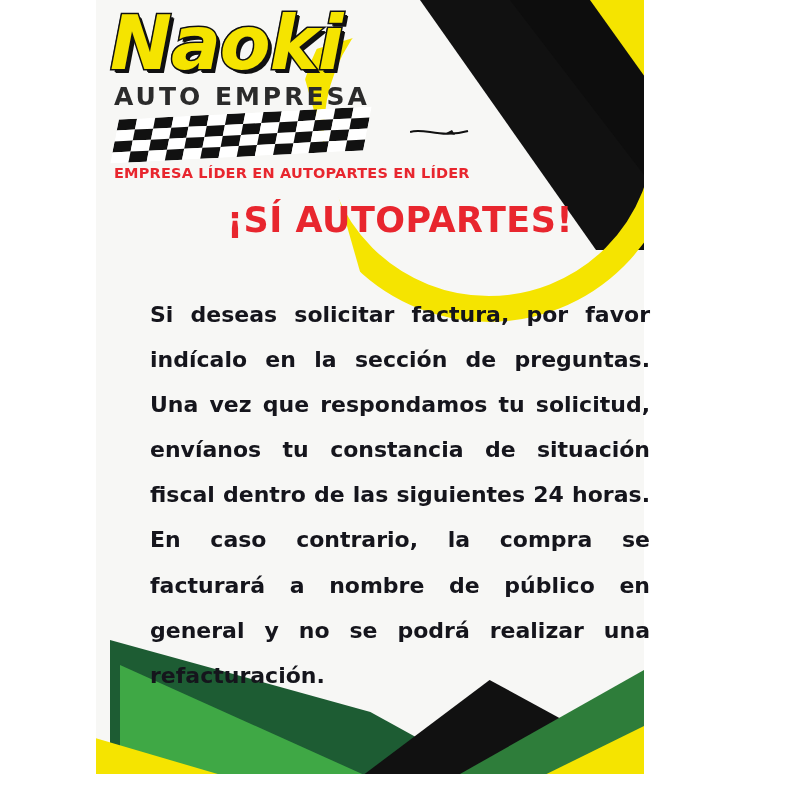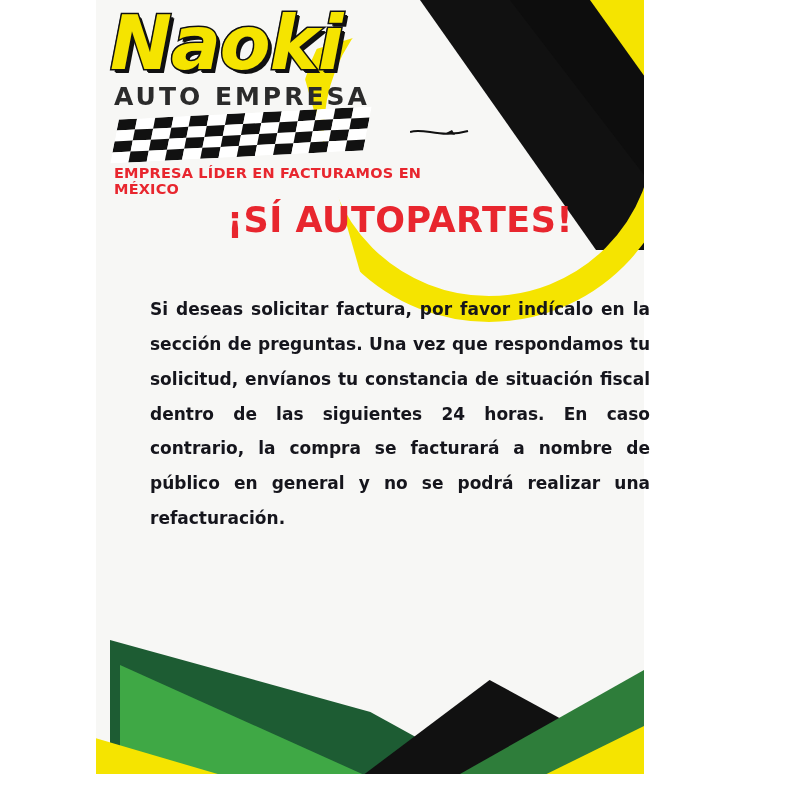--- a/index.html
+++ b/index.html
@@ -226,21 +226,21 @@
     font-weight: bold;
     font-size: 35px;
     letter-spacing: 0.5px;
     color: #e8262e;
     margin: 0 0 52px 0;
   }
 
   .body-text {
     font-family: "DejaVu Sans", sans-serif;
     font-weight: bold;
-    font-size: 17px;
+    font-size: 22px;
     line-height: 2.05;
     color: #15151c;
     text-align: justify;
     margin: 0;
   }
 </style>
 </head>
 <body>
 
 <div id="poster">
@@ -331,21 +331,21 @@
         <div class="checker-cell" style="background:#ffffff"></div>
         <div class="checker-cell" style="background:#111111"></div>
       </div>
     </div>
 
     <svg class="checker-tail" viewBox="0 0 60 18">
       <path d="M0 6 C 14 1, 30 13, 58 5" stroke="#111111" stroke-width="2" fill="none"></path>
       <path d="M36 7 l6 -3 l3 5 z" fill="#111111"></path>
     </svg>
 
-    <div class="tagline">EMPRESA LÍDER  EN FACTURAMOS EN MÉXICO</div>
+    <div class="tagline">EMPRESA LÍDER  EN AUTOPARTES EN LÍDER</div>
   </div>
 
   <div class="content">
     <h1 class="headline">¡SÍ AUTOPARTES!</h1>
     <p class="body-text">Si deseas solicitar factura, por favor indícalo en la sección de preguntas. Una vez que respondamos tu solicitud, envíanos tu constancia de situación fiscal dentro de las siguientes 24 horas. En caso contrario, la compra se facturará a nombre de público en general y no se podrá realizar una refacturación.</p>
   </div>
 
 </div>
 
 </body></html>

